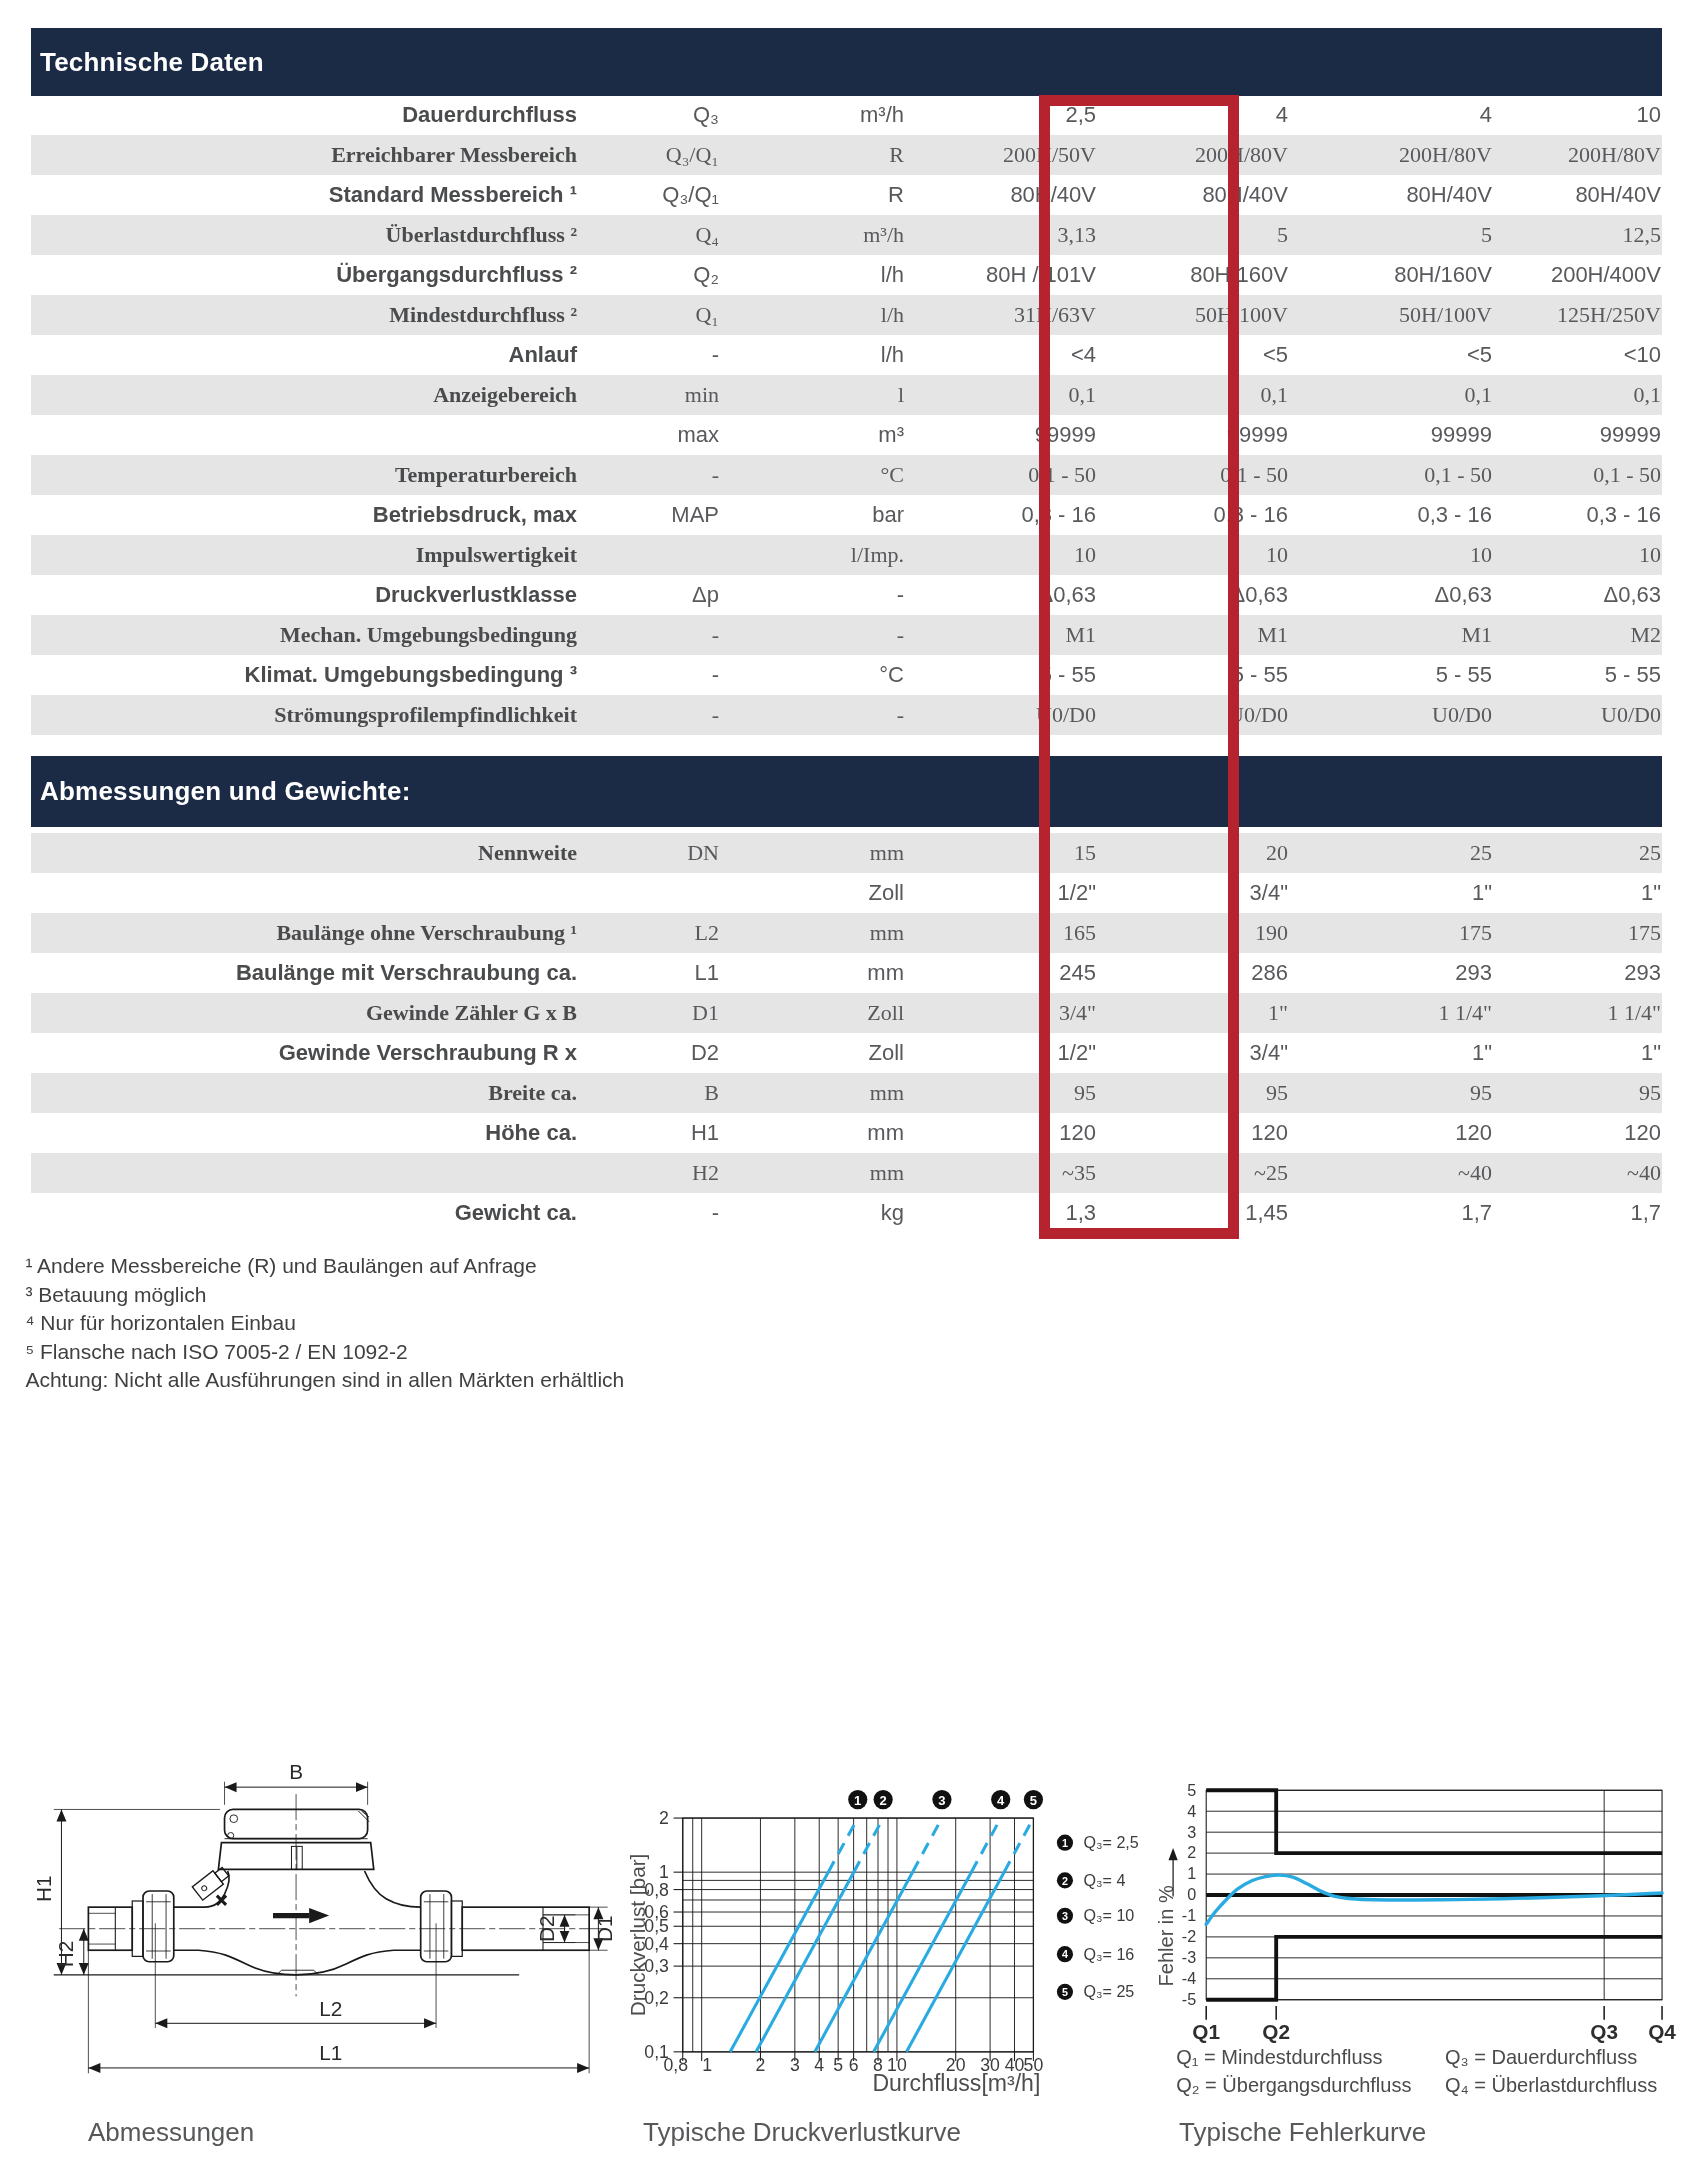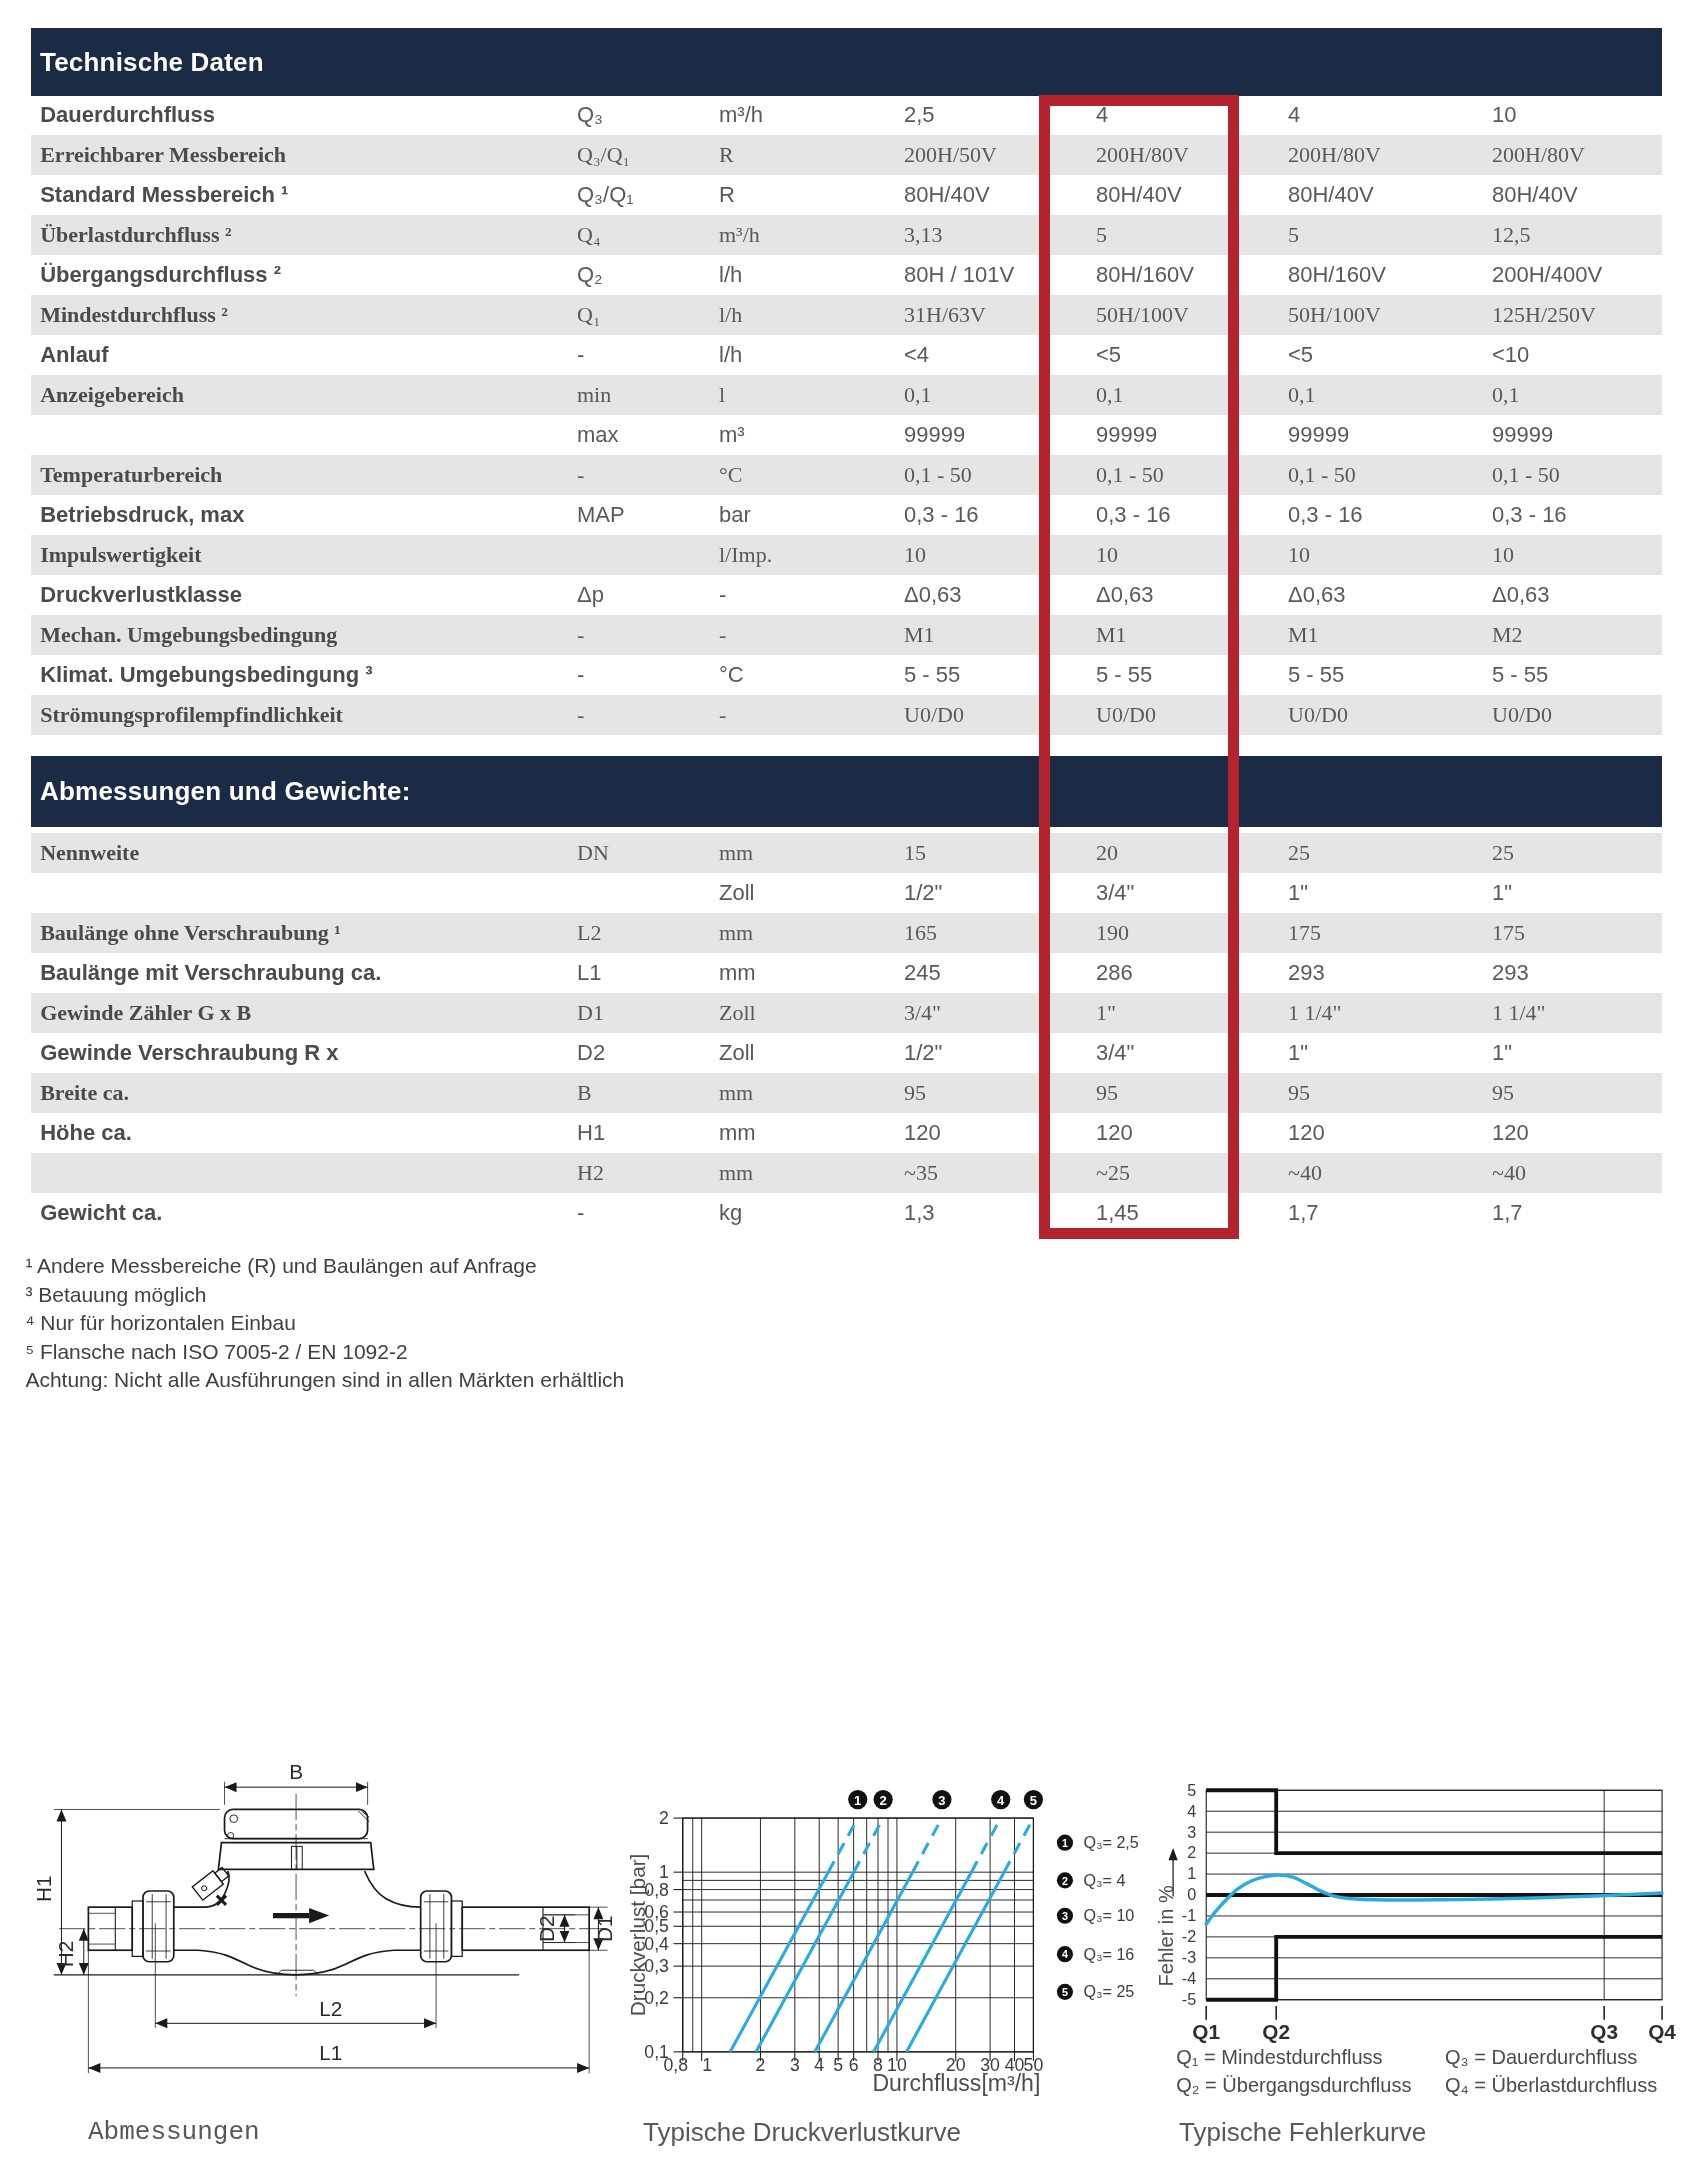--- a/index.html
+++ b/index.html
@@ -13,31 +13,31 @@
     display:flex;align-items:center;padding-left:9px;box-sizing:border-box;
     font-size:26px;font-weight:700;letter-spacing:0.2px;
   }
   #bar1{top:28px;height:68px;}
   #bar2{top:756px;height:71px;}
   .tbl{position:absolute;left:31px;width:1631px;}
   #tech-table{top:95px;}
   #dim-table{top:833px;}
   .trow{
     display:grid;grid-template-columns:546px 142px 185px 192px 192px 204px 169px;
-    height:40px;align-items:center;font-size:22px;color:#58595c;
+    height:40px;align-items:center;font-size:22px;color:#58595c;text-align:right;
   }
   .trow.shaded{background:#e5e5e5;font-family:Liberation Serif, serif;}
   .c-label{padding-left:9.2px;font-weight:700;color:#4a4b4d;}
   #highlight-box{
     position:absolute;left:1039px;top:95px;width:200px;height:1144px;
     border:11.5px solid #b4232e;box-sizing:border-box;z-index:5;pointer-events:none;
   }
   #footnotes{position:absolute;left:25.4px;top:1252px;font-size:21px;color:#404040;line-height:28.5px;}
   .caption{position:absolute;top:2117px;font-size:26px;color:#57585a;}
-  #caption-drawing{left:88px;font-family:Liberation Mono, monospace;}
+  #caption-drawing{left:88px;}
   #caption-pressure{left:643px;}
   #caption-error{left:1179px;}
   svg{position:absolute;overflow:visible;}
   #drawing-svg{left:23px;top:1731px;}
   #pressure-svg{left:612px;top:1731px;}
   #error-svg{left:1150px;top:1731px;}
   svg text{font-family:"Liberation Sans","DejaVu Sans",sans-serif;}
   .dim-label{font-size:27px;fill:#2a2a2a;}
 </style>
 </head>

